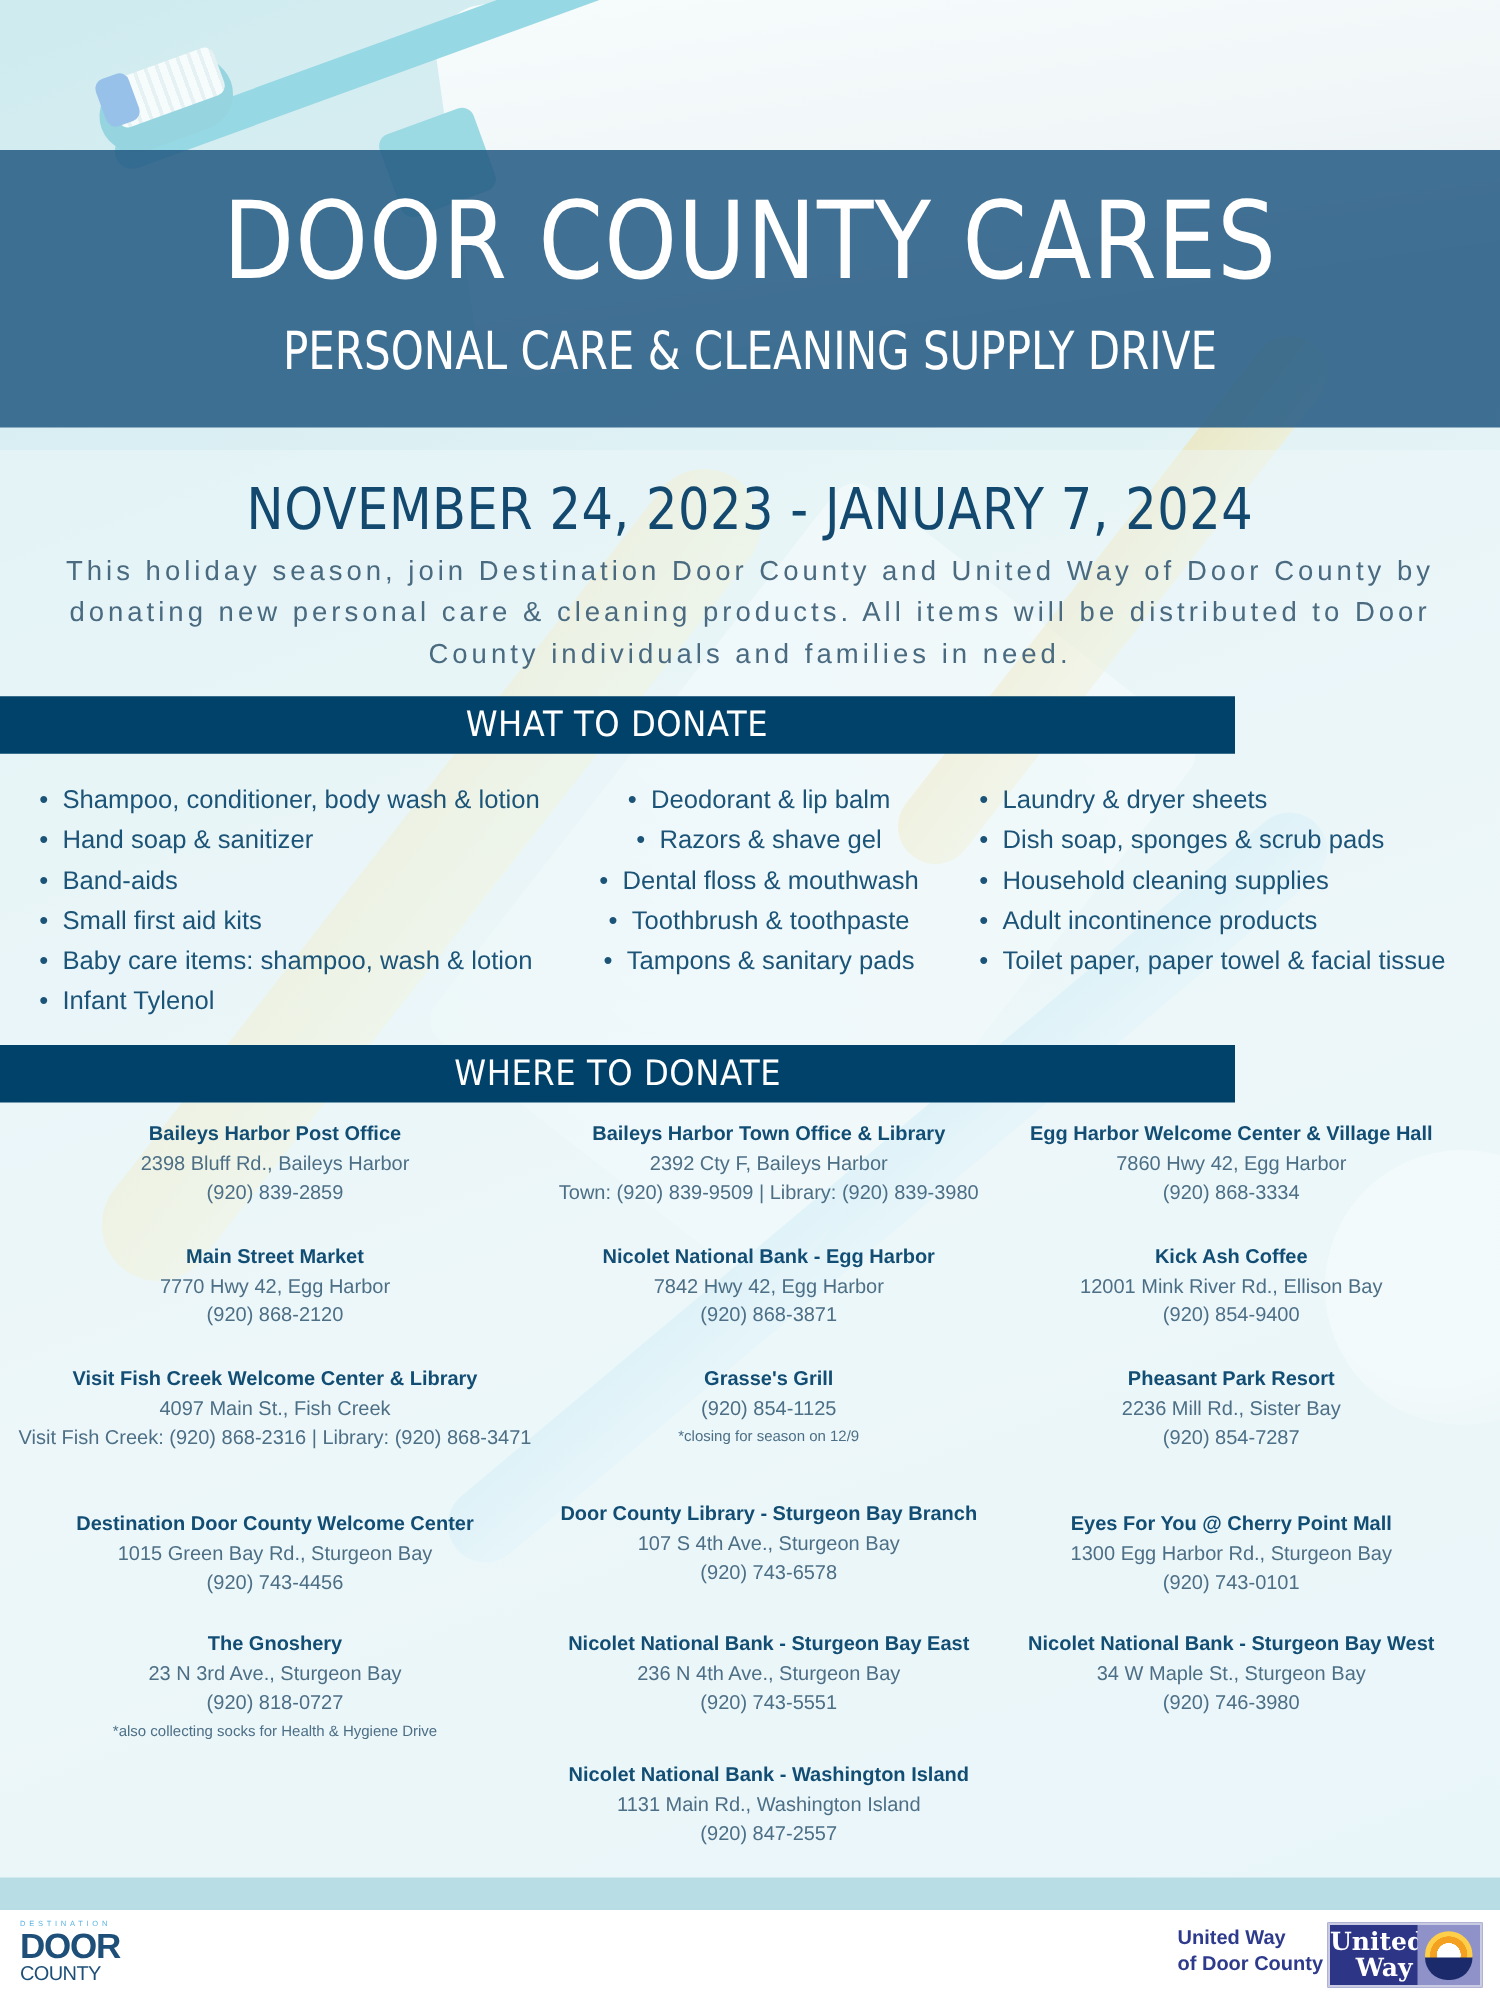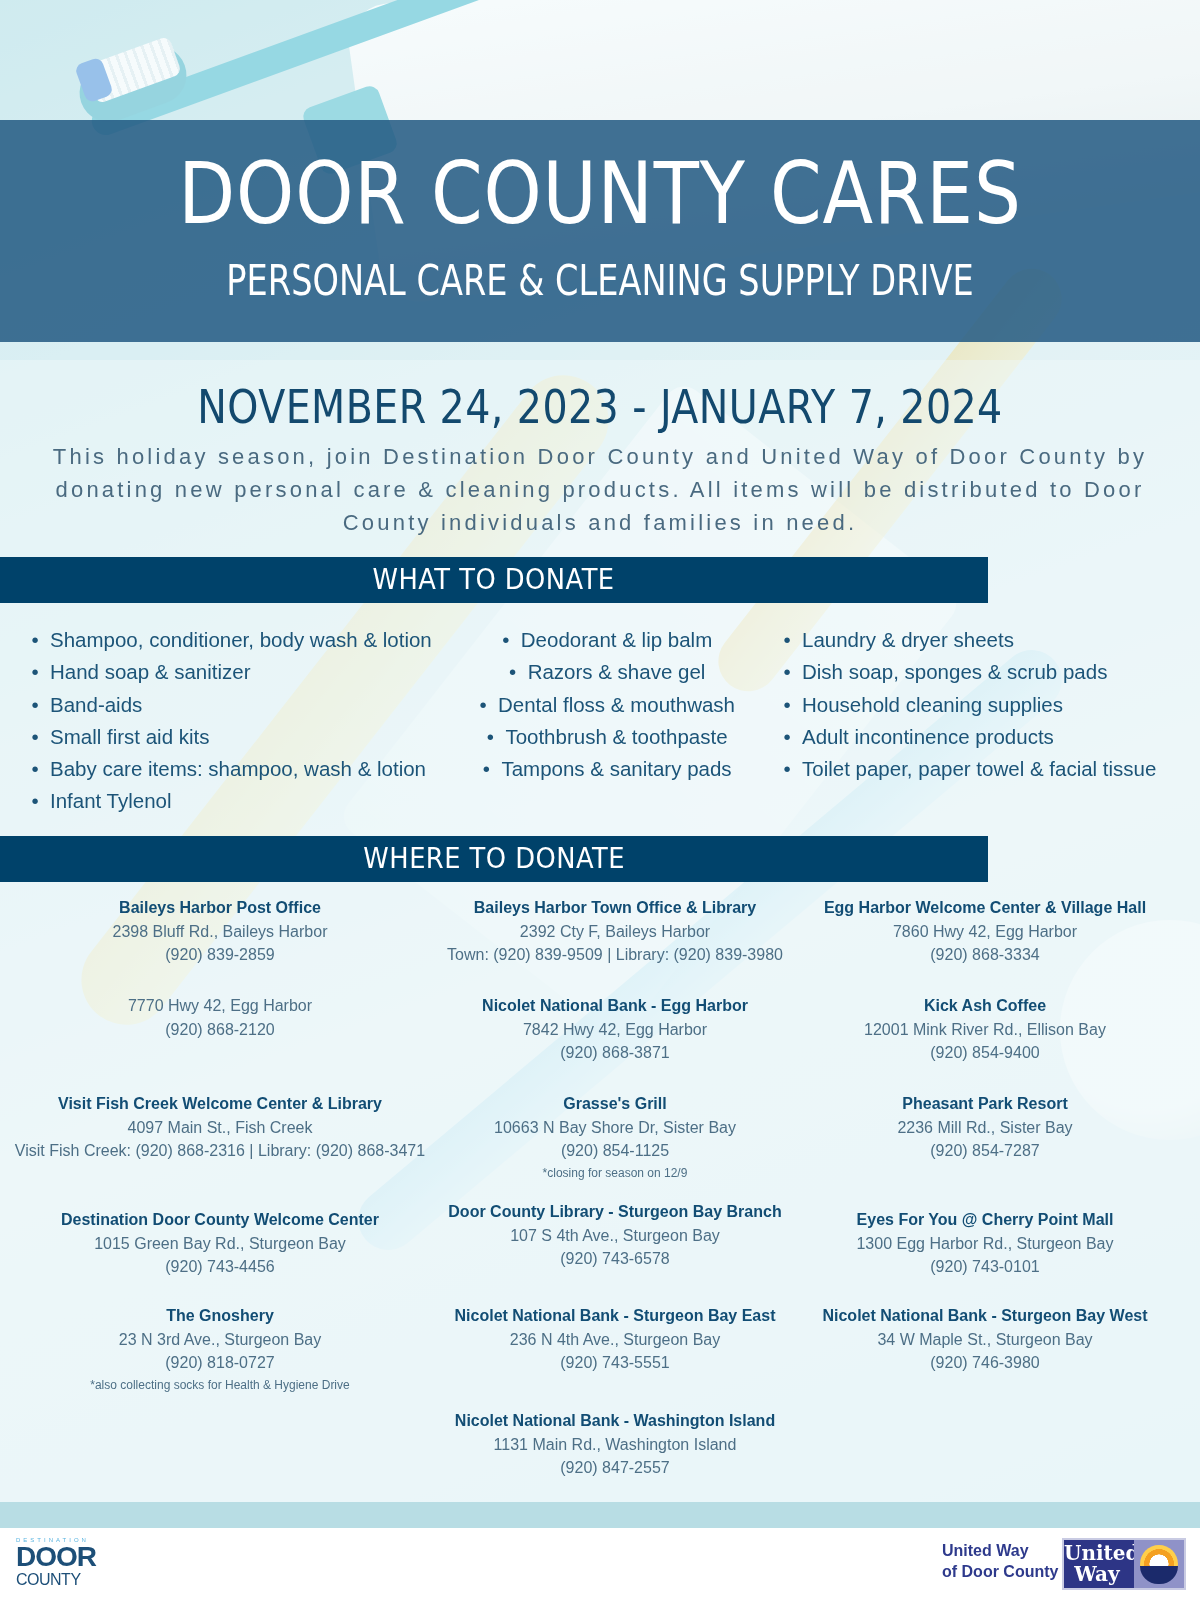--- a/index.html
+++ b/index.html
@@ -148,21 +148,21 @@
   .uw-text {
     position: absolute; left: 942px; top: 12px; color: #2e3a8c;
     font-weight: 700; font-size: 16px; line-height: 21px;
   }
   .uw-badge {
     position: absolute; left: 1062px; top: 10px; width: 124px; height: 52px;
     background: #2d3586; border: 2px solid #c9cbe3; display: flex;
   }
   .uw-badge .word {
     color: #fff; font-family: "DejaVu Serif", serif; font-weight: 700;
-    font-size: 20px; line-height: 21px; text-align: center; width: 70px; padding: 3px 4px 0 0;
+    font-size: 20px; line-height: 21px; text-align: right; width: 70px; padding: 3px 4px 0 0;
   }
   .uw-badge .sym { width: 50px; height: 48px; background: #8f92c8; position: relative; }
   .uw-badge .sym .arc {
     position: absolute; left: 6px; top: 5px; width: 38px; height: 38px; border-radius: 50%;
     background: radial-gradient(circle, #ffffff 0 35%, #f4a020 36% 55%, #ffcf4a 56% 75%, transparent 76%);
   }
   .uw-badge .sym .hand {
     position: absolute; left: 6px; top: 26px; width: 38px; height: 18px; background: #1b2a6b;
     border-radius: 0 0 19px 19px;
   }
@@ -230,20 +230,21 @@
 </div>
 
 <div class="locations">
 
   <div class="loc lc1" style="top:0px">
     <div class="name">Baileys Harbor Post Office</div>
     <div>2398 Bluff Rd., Baileys Harbor</div>
     <div>(920) 839-2859</div>
   </div>
   <div class="loc lc1" style="top:98px">
+    <div class="name">Main Street Market</div>
     <div>7770 Hwy 42, Egg Harbor</div>
     <div>(920) 868-2120</div>
   </div>
   <div class="loc lc1" style="top:196px">
     <div class="name">Visit Fish Creek Welcome Center &amp; Library</div>
     <div>4097 Main St., Fish Creek</div>
     <div>Visit Fish Creek: (920) 868-2316 | Library: (920) 868-3471</div>
   </div>
   <div class="loc lc1" style="top:312px">
     <div class="name">Destination Door County Welcome Center</div>
@@ -262,21 +263,20 @@
     <div>2392 Cty F, Baileys Harbor</div>
     <div>Town: (920) 839-9509 | Library: (920) 839-3980</div>
   </div>
   <div class="loc lc2" style="top:98px">
     <div class="name">Nicolet National Bank - Egg Harbor</div>
     <div>7842 Hwy 42, Egg Harbor</div>
     <div>(920) 868-3871</div>
   </div>
   <div class="loc lc2" style="top:196px">
     <div class="name">Grasse's Grill</div>
-    <div>10663 N Bay Shore Dr, Sister Bay</div>
     <div>(920) 854-1125</div>
     <div class="note">*closing for season on 12/9</div>
   </div>
   <div class="loc lc2" style="top:304px">
     <div class="name">Door County Library - Sturgeon Bay Branch</div>
     <div>107 S 4th Ave., Sturgeon Bay</div>
     <div>(920) 743-6578</div>
   </div>
   <div class="loc lc2" style="top:408px">
     <div class="name">Nicolet National Bank - Sturgeon Bay East</div>

